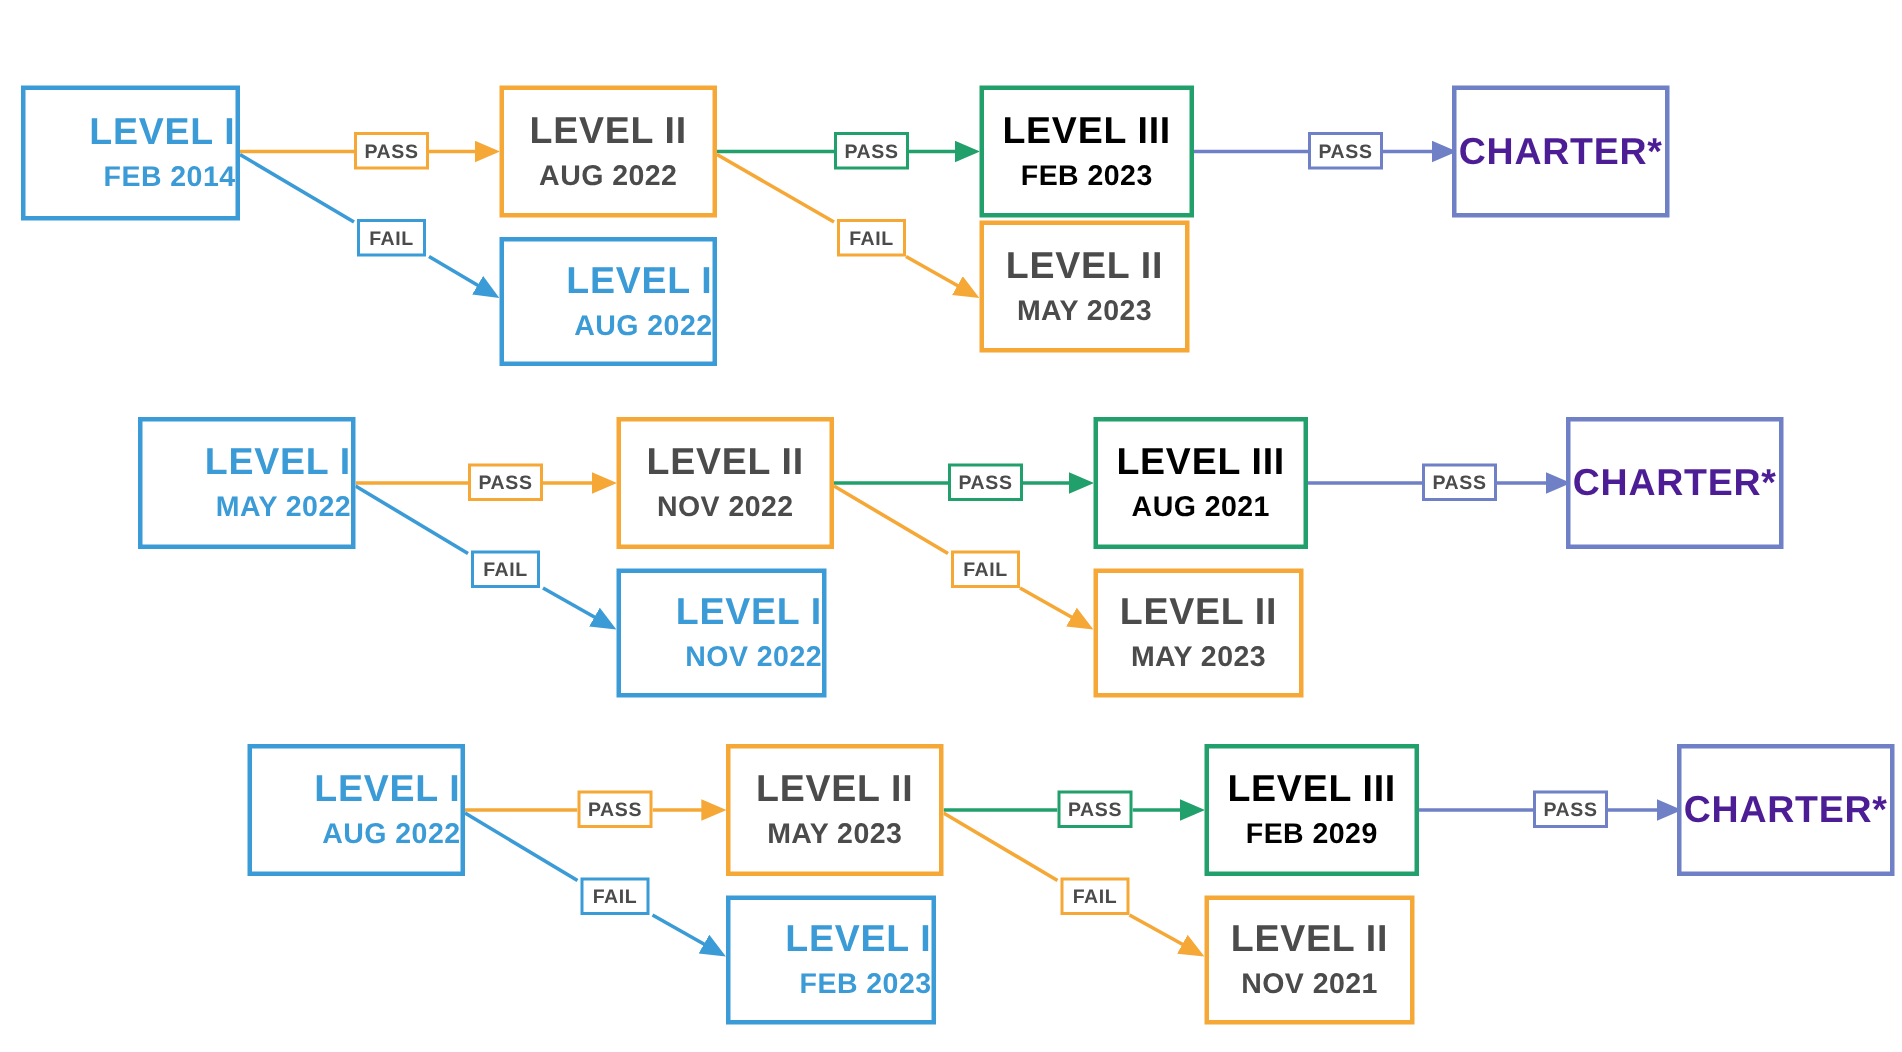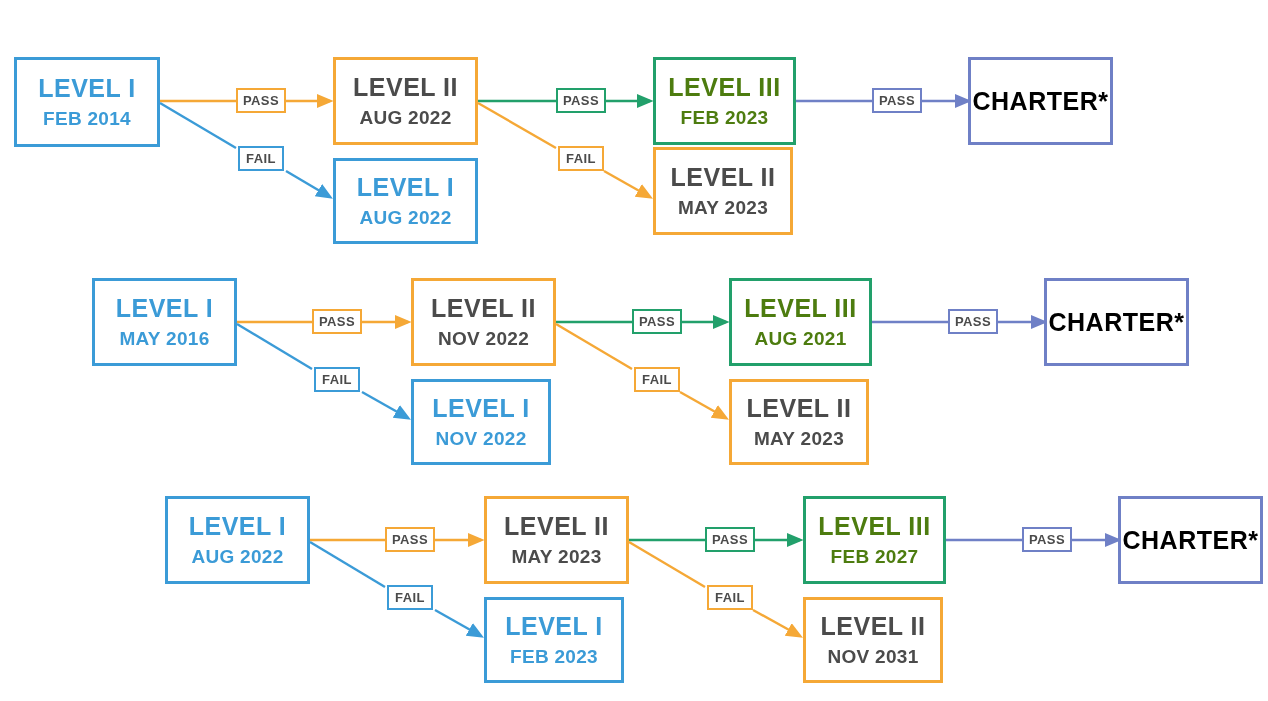--- a/index.html
+++ b/index.html
@@ -40,28 +40,28 @@
   .node .ttl {
     font-weight: 700;
     letter-spacing: 0.5px;
     white-space: nowrap;
   }
   .node .sub {
     font-weight: 700;
     letter-spacing: 0.3px;
     white-space: nowrap;
   }
-  .node.lvl1 { border-color: #3b9bd7; }
+  .node.lvl1 { border-color: #3b9bd7; align-items: flex-end; }
   .node.lvl1 .ttl, .node.lvl1 .sub { color: #3b9bd7; }
   .node.lvl2 { border-color: #f5a836; }
   .node.lvl2 .ttl, .node.lvl2 .sub { color: #4b4b4b; }
   .node.lvl3 { border-color: #22a06b; }
-  .node.lvl3 .ttl, .node.lvl3 .sub { color: #4d7c0f; }
+  .node.lvl3 .ttl, .node.lvl3 .sub { color: #000000; }
   .node.charter { border-color: #6f80c6; }
-  .node.charter .ttl { color: #000000; }
+  .node.charter .ttl { color: #4c1d95; }
 
   .edge-label {
     position: absolute;
     box-sizing: border-box;
     background: #ffffff;
     border: 2px solid #999999;
     color: #4b4b4b;
     font-weight: 700;
     font-size: 13px;
     letter-spacing: 0.4px;
@@ -199,21 +199,21 @@
   </div>
 
   <div class="edge-label pass-p" style="left:872px; top:88px; width:50px;">PASS</div>
 
   <div class="node charter" style="left:968px; top:57px; width:145px; height:88px;">
     <div class="ttl" style="font-size:25px;">CHARTER*</div>
   </div>
 
   <div class="node lvl1" style="left:92px; top:278px; width:145px; height:88px;">
     <div class="ttl" style="font-size:25px;">LEVEL I</div>
-    <div class="sub" style="font-size:19px; margin-top:7px;">MAY 2016</div>
+    <div class="sub" style="font-size:19px; margin-top:7px;">MAY 2022</div>
   </div>
 
   <div class="edge-label pass-o" style="left:312px; top:309px; width:50px;">PASS</div>
 
   <div class="node lvl2" style="left:411px; top:278px; width:145px; height:88px;">
     <div class="ttl" style="font-size:25px;">LEVEL II</div>
     <div class="sub" style="font-size:19px; margin-top:7px;">NOV 2022</div>
   </div>
 
   <div class="edge-label fail-b" style="left:314px; top:367px; width:46px;">FAIL</div>
@@ -259,28 +259,28 @@
 
   <div class="node lvl1" style="left:484px; top:597px; width:140px; height:86px;">
     <div class="ttl" style="font-size:25px;">LEVEL I</div>
     <div class="sub" style="font-size:19px; margin-top:7px;">FEB 2023</div>
   </div>
 
   <div class="edge-label pass-g" style="left:705px; top:527px; width:50px;">PASS</div>
 
   <div class="node lvl3" style="left:803px; top:496px; width:143px; height:88px;">
     <div class="ttl" style="font-size:25px;">LEVEL III</div>
-    <div class="sub" style="font-size:19px; margin-top:7px;">FEB 2027</div>
+    <div class="sub" style="font-size:19px; margin-top:7px;">FEB 2029</div>
   </div>
 
   <div class="edge-label fail-o" style="left:707px; top:585px; width:46px;">FAIL</div>
 
   <div class="node lvl2" style="left:803px; top:597px; width:140px; height:86px;">
     <div class="ttl" style="font-size:25px;">LEVEL II</div>
-    <div class="sub" style="font-size:19px; margin-top:7px;">NOV 2031</div>
+    <div class="sub" style="font-size:19px; margin-top:7px;">NOV 2021</div>
   </div>
 
   <div class="edge-label pass-p" style="left:1022px; top:527px; width:50px;">PASS</div>
 
   <div class="node charter" style="left:1118px; top:496px; width:145px; height:88px;">
     <div class="ttl" style="font-size:25px;">CHARTER*</div>
   </div>
 
 </div>
 

